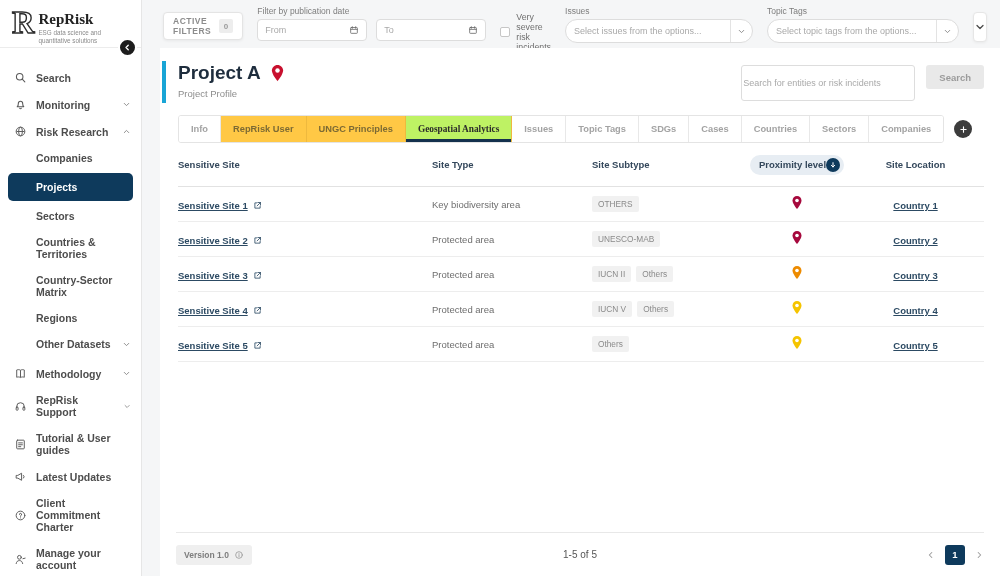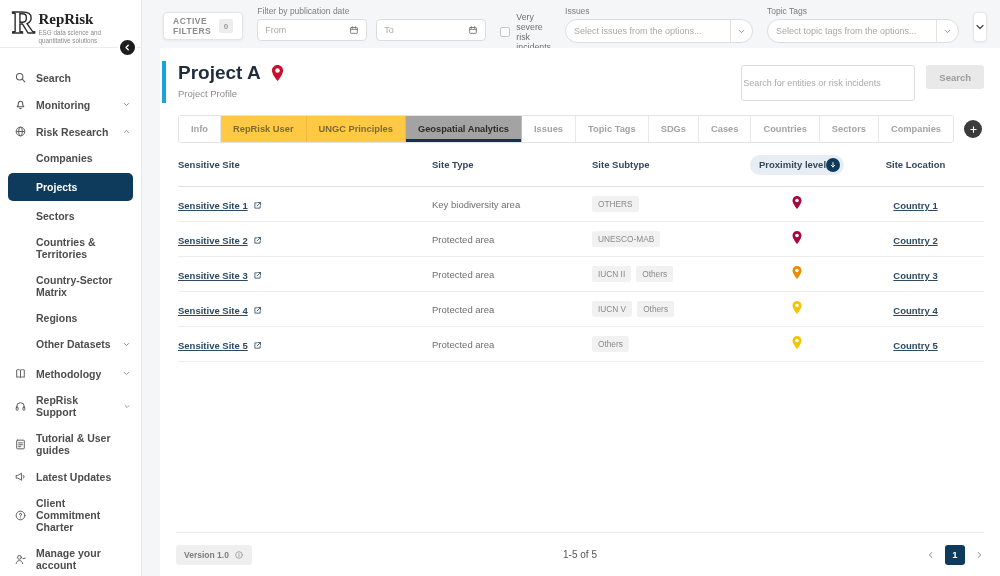--- a/index.html
+++ b/index.html
@@ -57,21 +57,21 @@
   .entity-search { width:174px; height:36px; border:1px solid #ddd; border-radius:3px; padding:0 1px; font-size:9px; color:#555; outline:0; font-family:inherit; }
   .entity-search::placeholder { color:#a9a9a9; }
   .search-btn { height:24px; padding:0 13px; background:#e9e9e9; border:0; border-radius:3px; font-size:9.5px; color:#9b9b9b; font-weight:700; cursor:pointer; font-family:inherit; }
 
   
   .tabs-row { display:flex; align-items:center; gap:10px; margin:16px 16px 0 18px; }
   .tabs { display:inline-flex; border:1px solid #e4e4e4; border-radius:3px; overflow:hidden; background:#fff; }
   .tab { padding:8px 12px; font-size:9.3px; font-weight:700; color:#a3a3a3; border-right:1px solid #e8e8e8; white-space:nowrap; cursor:pointer; background:#fff; }
   .tab:last-child { border-right:0; }
   .tab.yellow { background:#ffc845; color:#7c6a34; border-right-color:#eeb93e; }
-  .tab.active { background:#a3a3a3; color:#2b2b2b; box-shadow:inset 0 -3px 0 #14314d; border-right-color:#eeb93e; }
+  .tab.active { background:#bef264; color:#2b2b2b; box-shadow:inset 0 -3px 0 #14314d; border-right-color:#eeb93e;font-family:Liberation Serif, serif; }
   .tab-add { width:18px; height:18px; border-radius:50%; background:#3c3c3c; color:#fff; display:flex; align-items:center; justify-content:center; cursor:pointer; flex:none; }
 
   
   .table { margin:0 16px 0 18px; }
   .thead, .trow { display:grid; grid-template-columns:254px 160px 155px 100px 1fr; align-items:center; }
   .thead { height:44px; border-bottom:1px solid #e2e2e2; }
   .th { font-size:9.5px; font-weight:700; color:#33475b; }
   .th-prox { justify-self:center; display:flex; align-items:center; background:#e7edf3; border-radius:11px; padding:3px 4px 3px 9px; cursor:pointer; }
   .sort-circle { width:14px; height:14px; border-radius:50%; background:#0e3a5c; color:#fff; display:flex; align-items:center; justify-content:center; }
   .th-loc { justify-self:center; }

